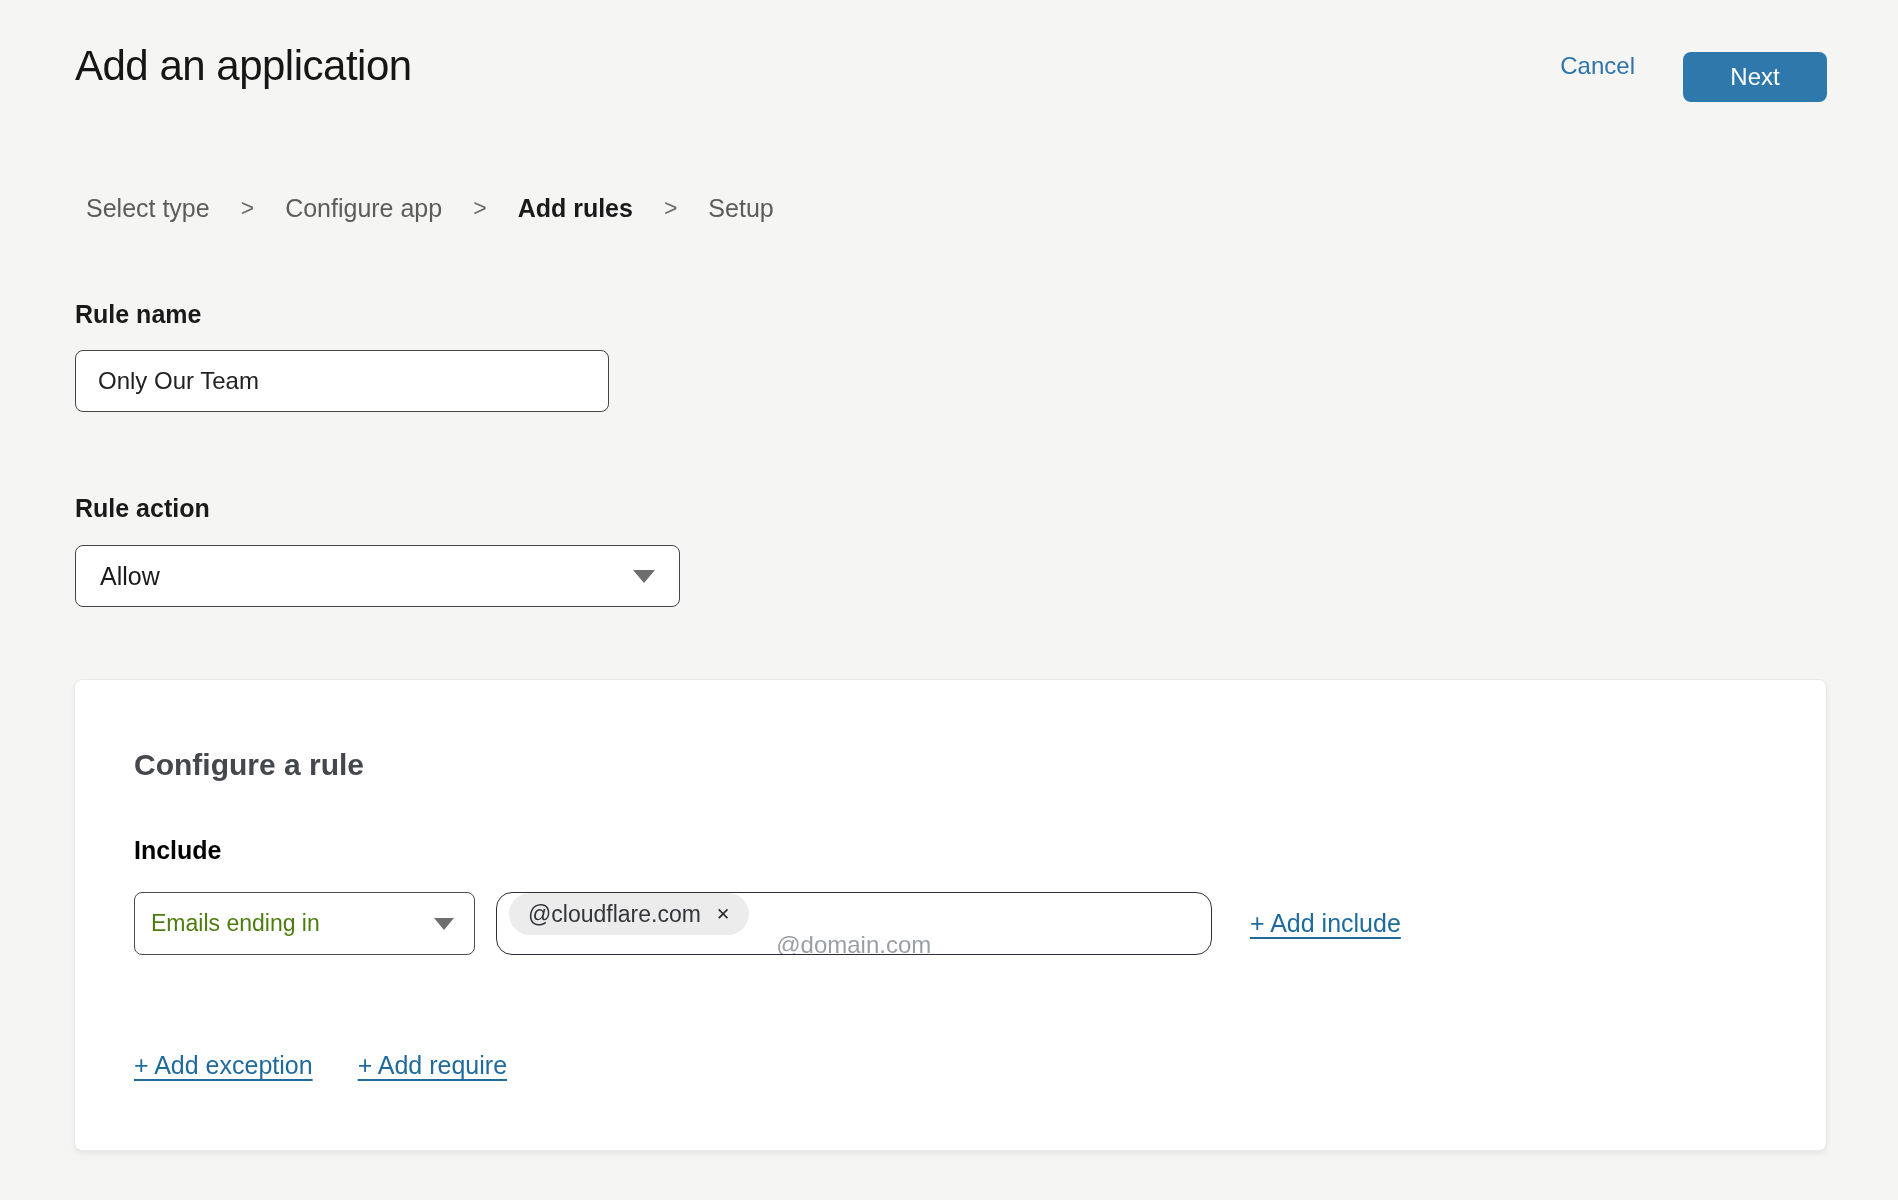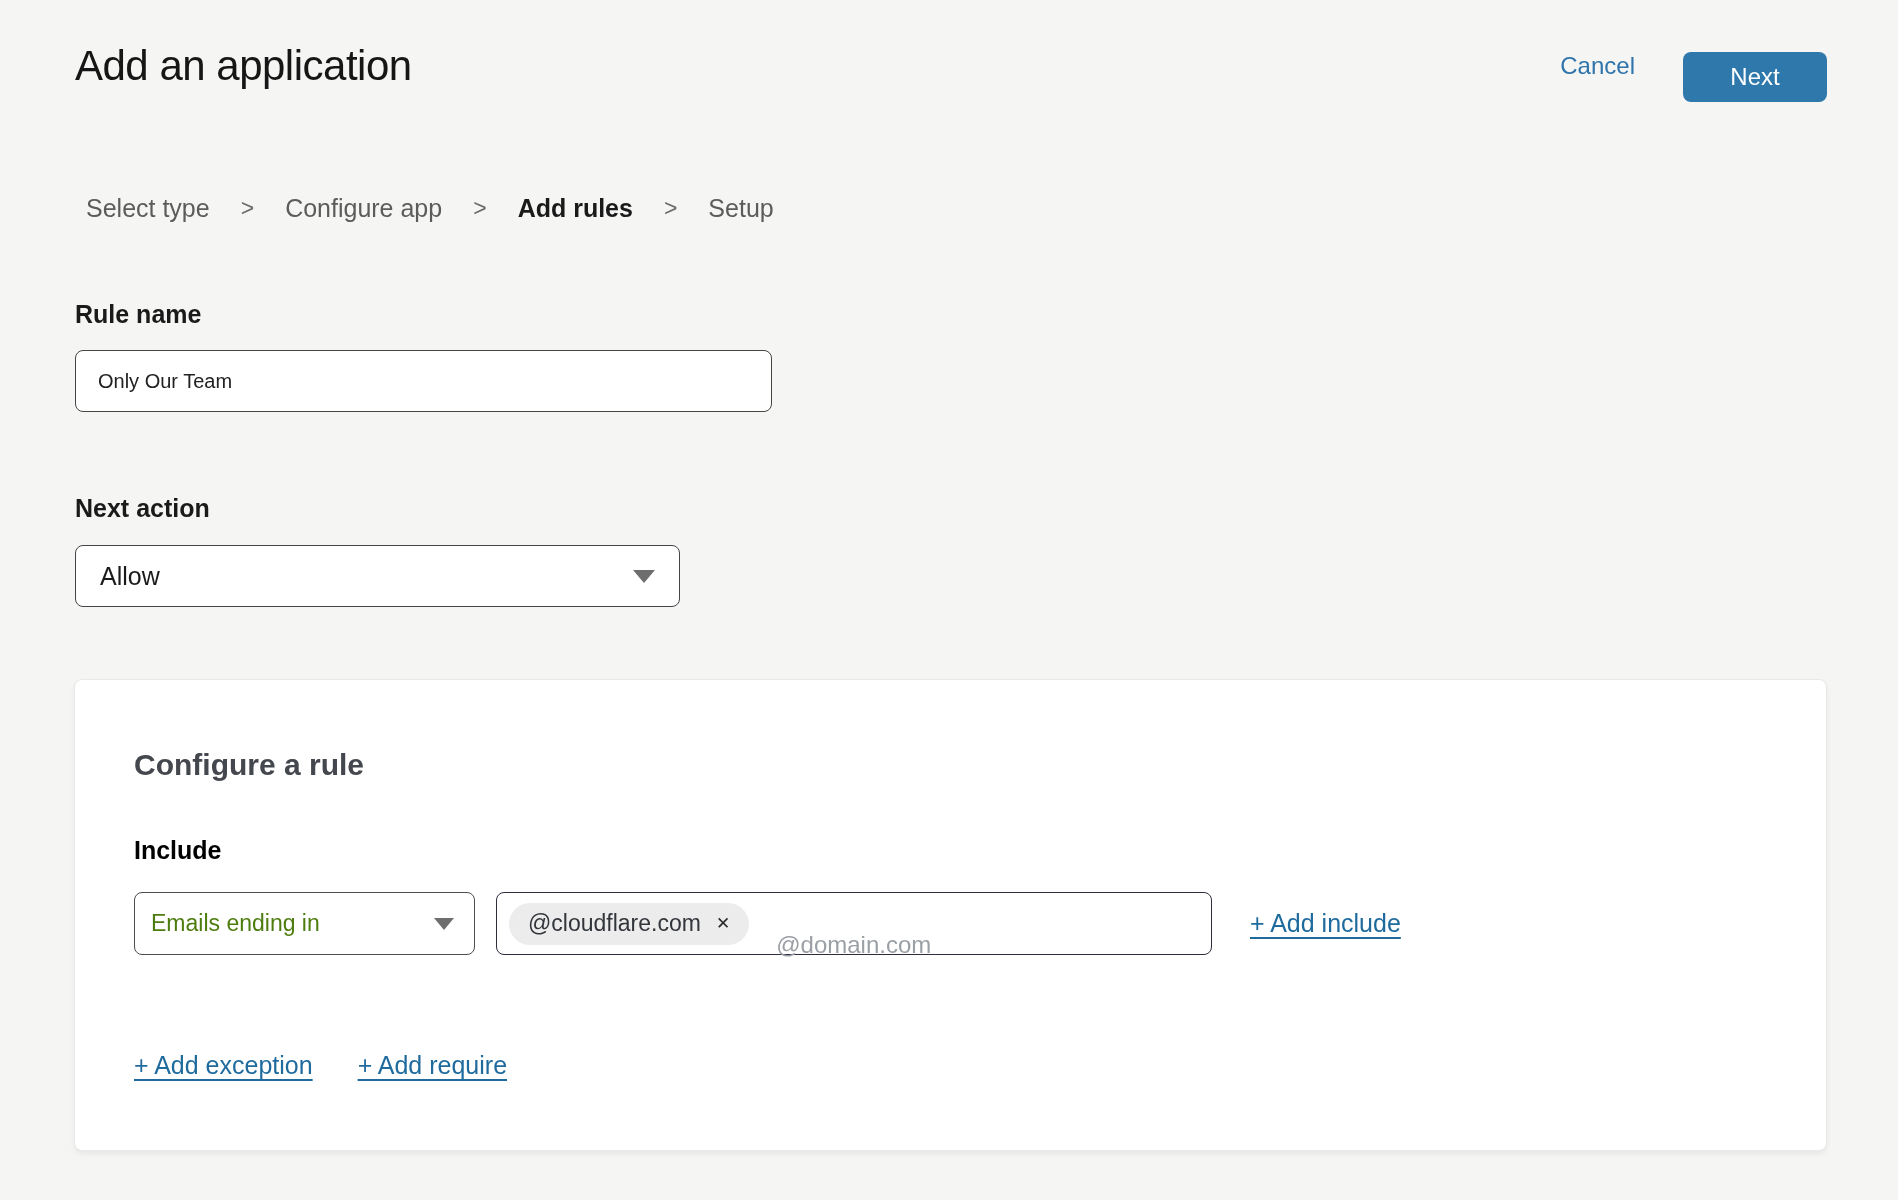--- a/index.html
+++ b/index.html
@@ -40,23 +40,23 @@
   }
   .crumb { white-space: nowrap; }
   .crumb.active { color: #1a1a1a; font-weight: 700; }
   .crumb-sep { font-size: 23px; color: #6b6b6b; }
 
   
   .field-label { font-size: 25px; font-weight: 700; color: #1a1a1a; }
 
   .section-rule-name { position: absolute; top: 300px; left: 75px; }
   .text-input {
-    display: block; margin-top: 21px; width: 697px; height: 62px;
+    display: block; margin-top: 21px; width: 534px; height: 62px;
     border: 1px solid #454545; border-radius: 8px; background: #ffffff;
-    font-family: inherit; font-size: 20px; color: #222222;
+    font-family: inherit; font-size: 24px; color: #222222;
     padding: 0 22px; outline: none;
   }
 
   .section-rule-action { position: absolute; top: 494px; left: 75px; }
   .select-box {
     margin-top: 22px; width: 605px; height: 62px;
     border: 1px solid #454545; border-radius: 8px; background: #ffffff;
     display: flex; align-items: center; justify-content: space-between;
     padding: 0 24px; cursor: pointer; gap: 36px;
   }
@@ -84,22 +84,22 @@
     display: flex; align-items: center; justify-content: space-between;
     padding: 0 20px 0 16px; cursor: pointer; flex-shrink: 0;
   }
   .include-selector .select-value { font-size: 23px; color: #4d7c0f; }
   .include-selector .caret-down {
     border-left-width: 10px; border-right-width: 10px; border-top-width: 12px;
   }
 
   .tag-input {
     margin-left: 21px; width: 716px; height: 63px; background: #ffffff;
-    border: 1.5px solid #2d2d3e; border-radius: 8px;
-    display: flex; align-items: center; padding: 0 12px; flex-shrink: 0;
+    border: 1.5px solid #2d2d3e; border-radius: 16px;
+    display: flex; padding: 0 12px; flex-shrink: 0;
   }
   .tag-chip {
     background: #ececec; border-radius: 999px; height: 42px;
     display: flex; align-items: center; gap: 15px; padding: 0 19px;
     font-size: 23px; color: #32353a; white-space: nowrap; flex-shrink: 0;
   }
   .tag-remove {
     font-size: 17px; color: #2b2b2b; line-height: 1; cursor: pointer;
     font-weight: 700;
   }
@@ -140,21 +140,21 @@
     <span class="crumb-sep">&gt;</span>
     <span class="crumb">Setup</span>
   </div>
 
   <div class="section-rule-name">
     <div class="field-label">Rule name</div>
     <input class="text-input" type="text" value="Only Our Team" style="">
   </div>
 
   <div class="section-rule-action">
-    <div class="field-label">Next action</div>
+    <div class="field-label">Rule action</div>
     <div class="select-box">
       <span class="select-value">Allow</span>
       <span class="caret-down"></span>
     </div>
   </div>
 
   <div class="card">
     <div class="card-heading">Configure a rule</div>
 
     <div class="include-label">Include</div>

